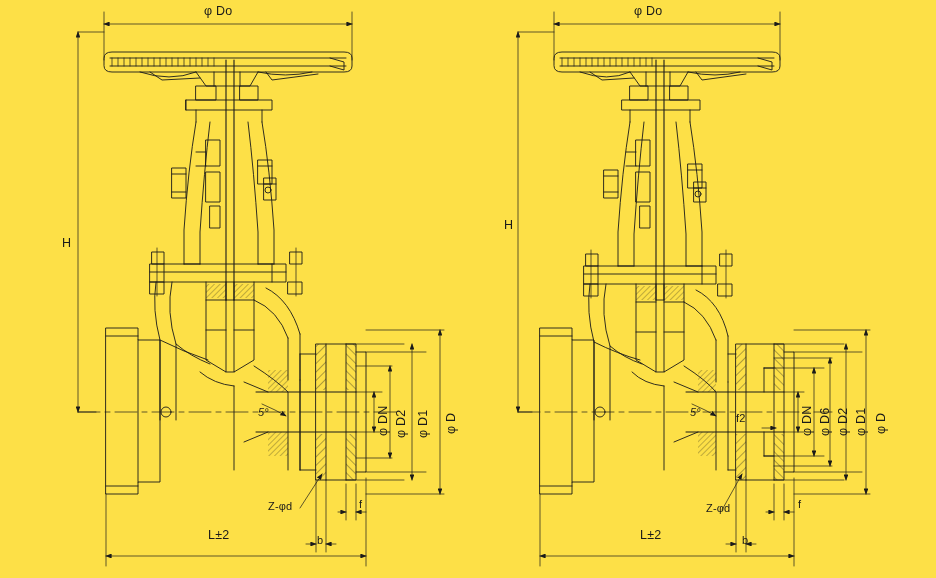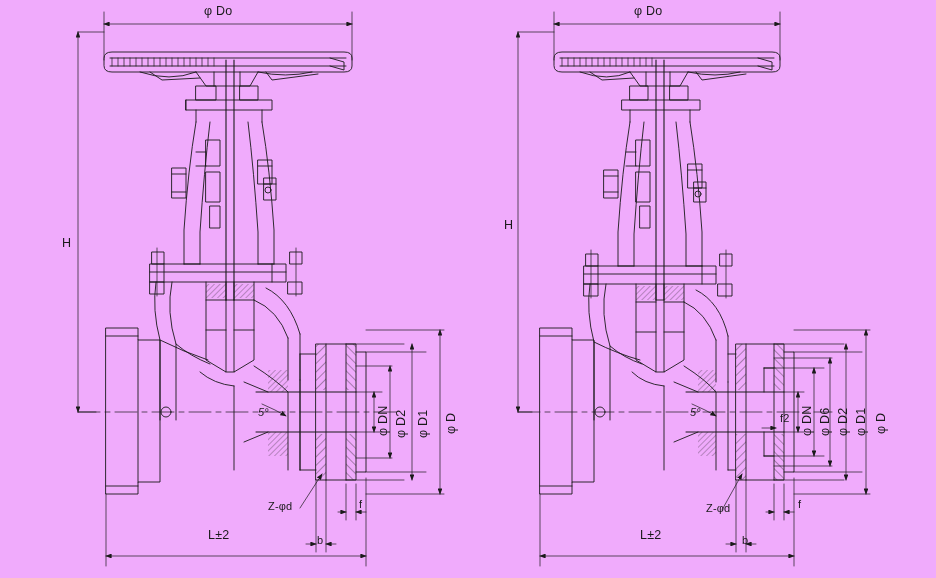--- a/index.html
+++ b/index.html
@@ -7,21 +7,21 @@
     padding: 0;
     background: #ffffff;
   }
   body {
     font-family: "Liberation Sans", sans-serif;
   }
   #sheet {
     position: relative;
     width: 936px;
     height: 578px;
-    background: #f0abfc;
+    background: #fde047;
     overflow: hidden;
   }
   .dwg {
     position: absolute;
     top: 0;
     left: 0;
     width: 936px;
     height: 578px;
   }
   .lbl {
@@ -463,21 +463,21 @@
   <div class="lbl vert" style="left:394px; top:438px;">φ D2</div>
   <div class="lbl vert" style="left:416px; top:438px;">φ D1</div>
   <div class="lbl vert" style="left:444px; top:434px;">φ D</div>
 
   <div class="lbl" style="left:634px; top:4px;">φ Do</div>
   <div class="lbl" style="left:504px; top:218px;">H</div>
   <div class="lbl" style="left:640px; top:528px;">L±2</div>
   <div class="lbl small" style="left:706px; top:502px;">Z-φd</div>
   <div class="lbl small" style="left:742px; top:534px;">b</div>
   <div class="lbl small" style="left:798px; top:498px;">f</div>
-  <div class="lbl small" style="left:736px; top:412px;margin-left:44px;">f2</div>
+  <div class="lbl small" style="left:736px; top:412px;">f2</div>
   <div class="lbl small ital" style="left:690px; top:406px;">5°</div>
 
   <div class="lbl vert" style="left:800px; top:436px;">φ DN</div>
   <div class="lbl vert" style="left:818px; top:436px;">φ D6</div>
   <div class="lbl vert" style="left:836px; top:436px;">φ D2</div>
   <div class="lbl vert" style="left:854px; top:436px;">φ D1</div>
   <div class="lbl vert" style="left:874px; top:434px;">φ D</div>
 
 </div>
 

